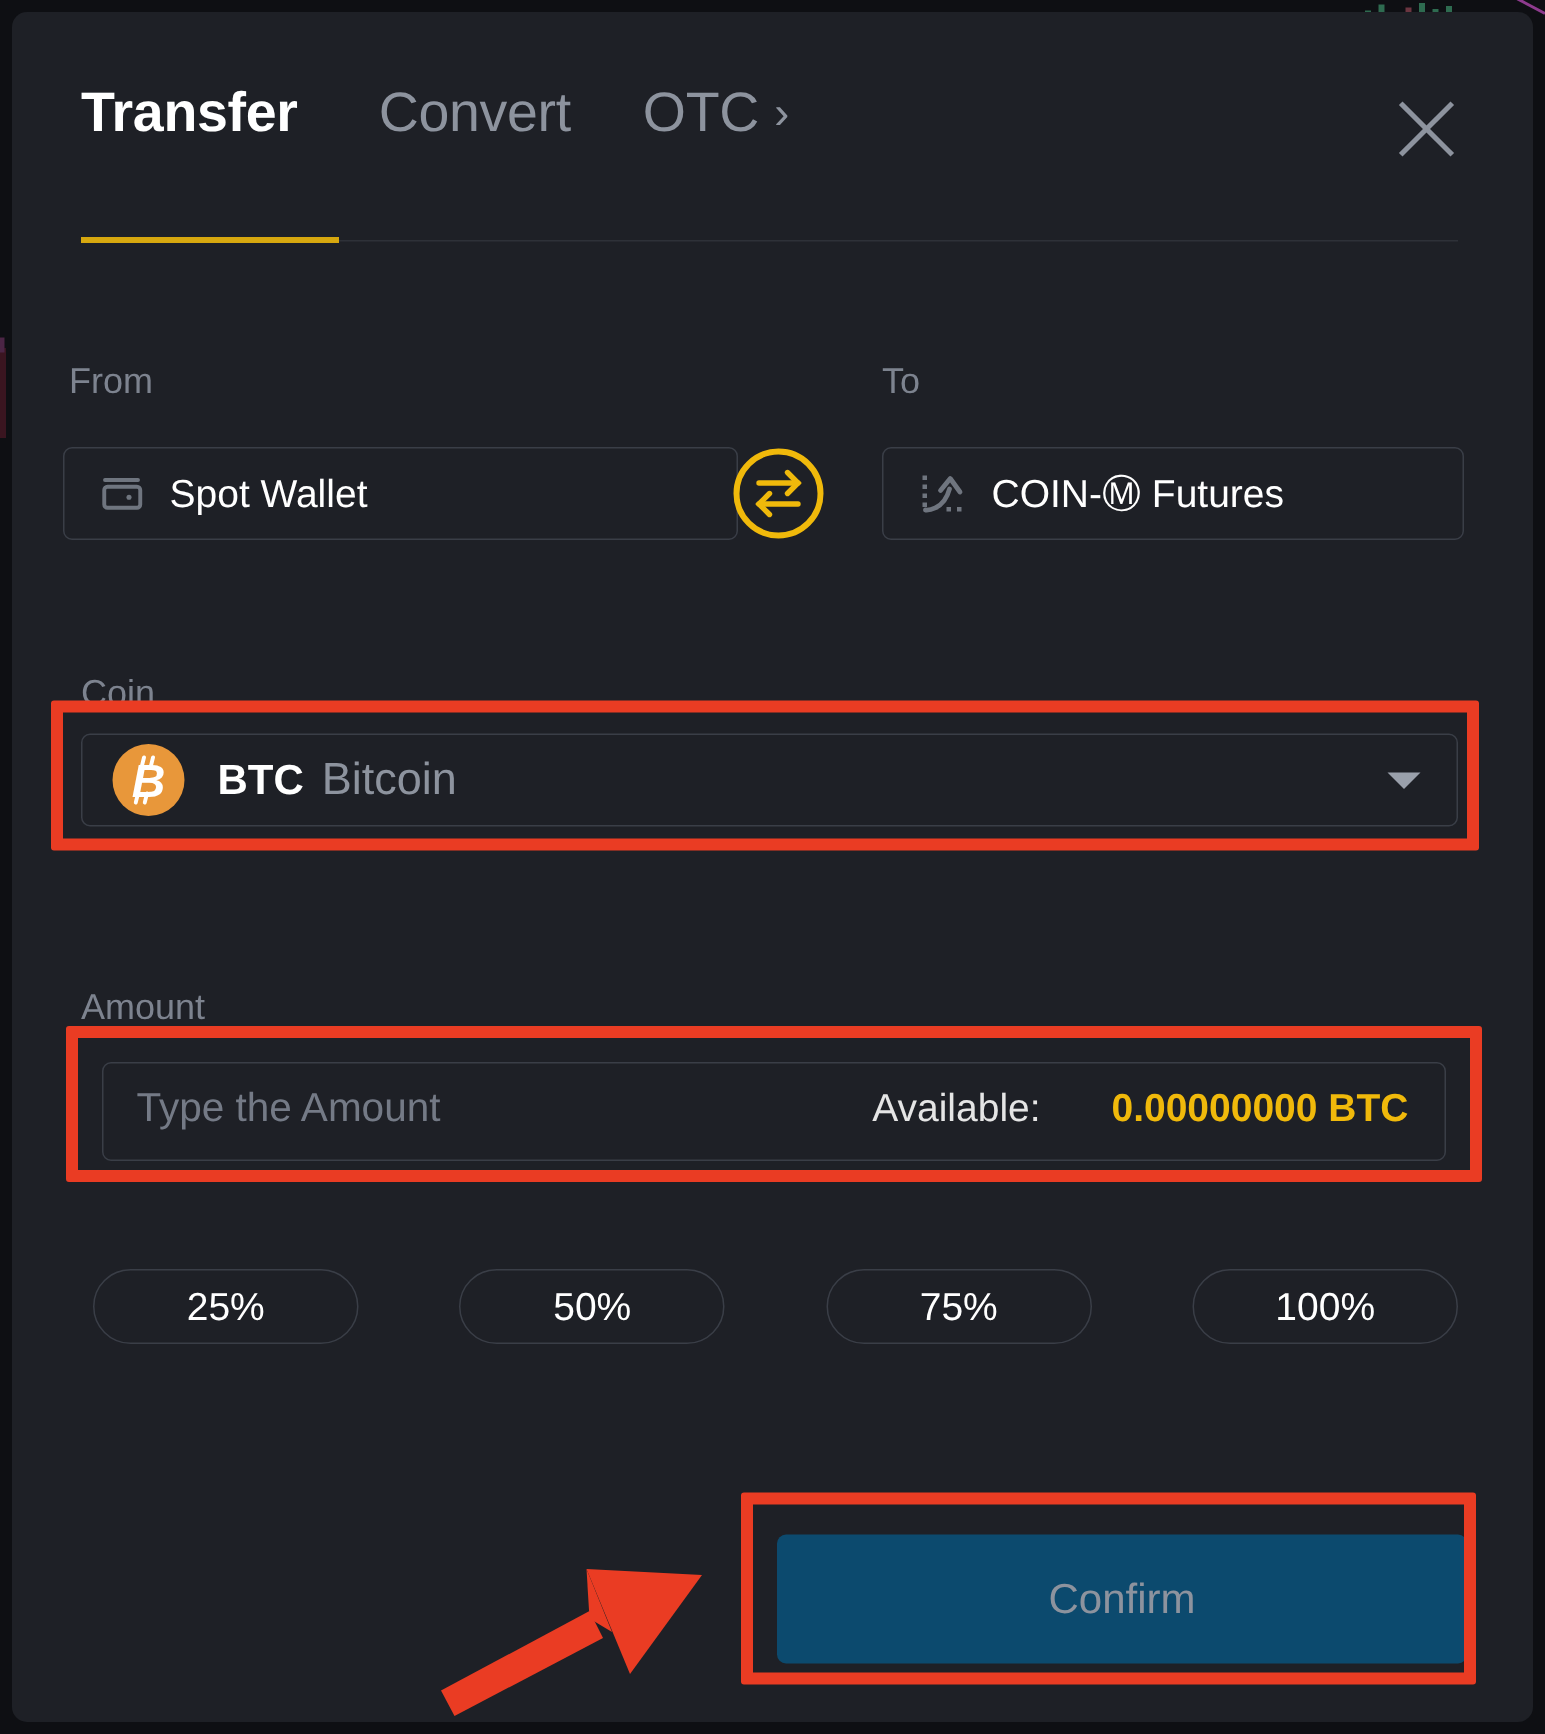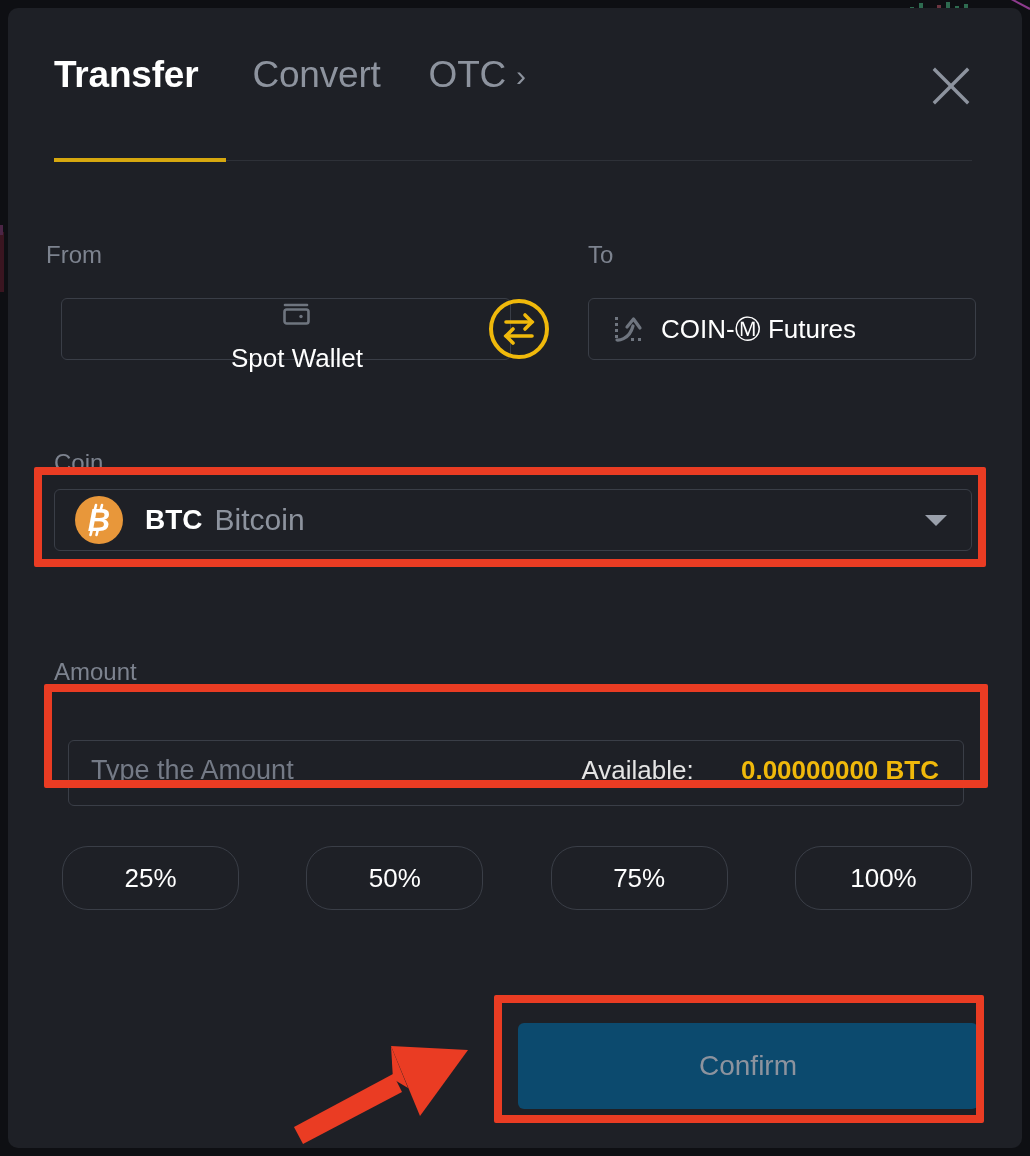--- a/index.html
+++ b/index.html
@@ -173,21 +173,21 @@
     margin-left: auto;
     width: 0; height: 0;
     border-left: 11px solid transparent;
     border-right: 11px solid transparent;
     border-top: 11px solid #9aa0ab;
   }
 
   
   .amount-field {
     position: absolute;
-    left: 60px; top: 732px;
+    left: 60px; top: 700px;
     width: 896px; height: 66px;
     border: 1px solid #3a3e47;
     border-radius: 6px;
     background: #1e2026;
     display: flex;
     align-items: center;
     padding: 0 24px 5px 22px;
   }
   .amount-input {
     flex: 1 1 auto;
@@ -210,21 +210,21 @@
 
   
   .pct-row {
     position: absolute;
     left: 54px; top: 838px;
     width: 910px; height: 52px;
     display: flex;
     justify-content: space-between;
   }
   .pct-btn {
-    width: 177px; height: 64px;
+    width: 177px; height: 50px;
     border: 1px solid #3a3e47;
     border-radius: 26px;
     background: #1e2026;
     color: #ffffff;
     font-size: 26px;
     display: flex; align-items: center; justify-content: center;
     cursor: pointer;
     font-family: "Liberation Sans", sans-serif;
   }
 
@@ -295,21 +295,21 @@
     <svg width="62" height="50" viewBox="0 0 62 50">
       <g stroke="#8d939e" stroke-width="3.4" stroke-linecap="square">
         <line x1="15" y1="10" x2="47" y2="42"></line>
         <line x1="47" y1="10" x2="15" y2="42"></line>
       </g>
     </svg>
   </div>
 
   <div class="field-label" style="left:38px; top:233px;">From</div>
 
-  <div class="wallet-select" style="left:53px; top:290px; width:450px;flex-direction:column;">
+  <div class="wallet-select" style="left:34px; top:290px; width:450px;">
     <span class="icon-box">
       <svg width="34" height="30" viewBox="0 0 34 30">
         <path d="M5 6 h22" stroke="#6f757f" stroke-width="2.6" fill="none" stroke-linecap="round"></path>
         <rect x="4.5" y="10.5" width="24" height="14" rx="2.2" fill="none" stroke="#6f757f" stroke-width="2.6"></rect>
         <circle cx="21" cy="17.5" r="1.7" fill="#6f757f"></circle>
       </svg>
     </span>
     <span class="w-text">Spot Wallet</span>
   </div>
 

